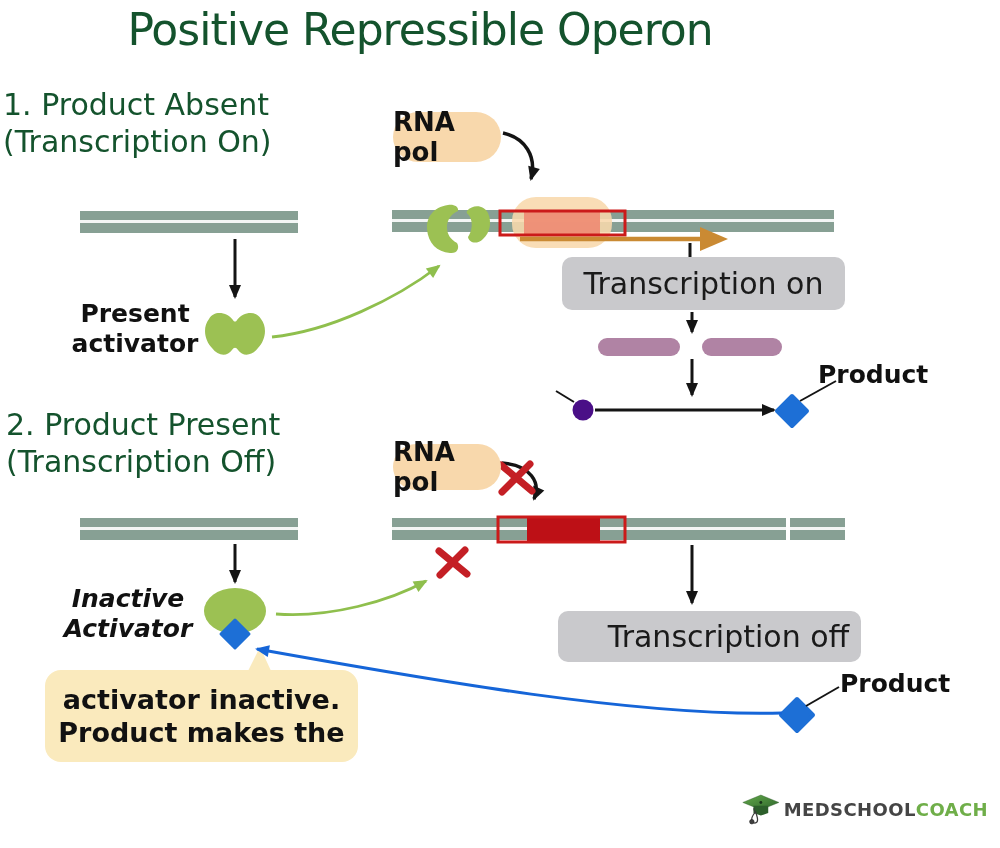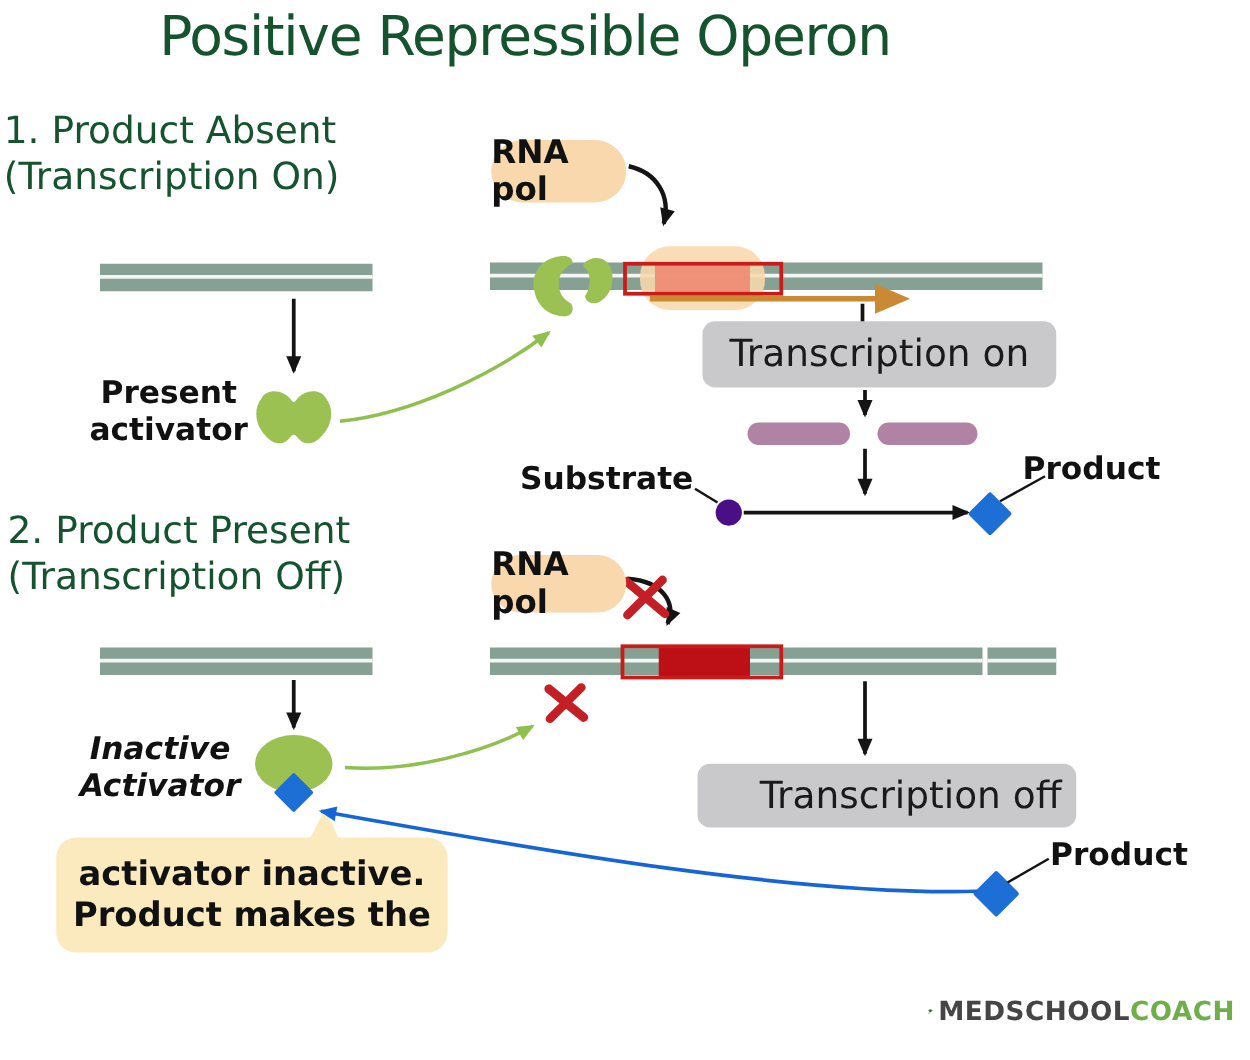--- a/index.html
+++ b/index.html
@@ -32,21 +32,21 @@
   .free-label{font-size:25px;font-weight:700;white-space:nowrap;}
   #substrate-label{left:416px;top:368px;}
   #product1-label{left:818px;top:360px;}
   #product2-label{left:840px;top:669px;}
   #callout{
     left:45px;top:670px;width:313px;height:92px;background:#faeabd;border-radius:16px;
     display:flex;flex-direction:column;align-items:center;justify-content:center;
     font-size:27px;font-weight:700;line-height:33px;
   }
   #logo{left:742px;top:770px;width:246px;height:78px;display:flex;align-items:center;}
-  #logo-text{font-size:21px;font-weight:700;letter-spacing:0.4px;white-space:nowrap;margin-left:4px;}
+  #logo-text{font-size:18px;font-weight:700;letter-spacing:0.4px;white-space:nowrap;margin-left:4px;}
   #logo-text .primary{color:#454545;}
   #logo-text .secondary{color:#6fae49;font-weight:600;}
 </style>
 </head>
 <body>
 
 <div id="canvas">
 
   <svg id="diagram-svg" viewBox="0 0 1000 848">
     <defs>
@@ -162,21 +162,20 @@
 
   <div class="abs shape-label" id="active-activator-label">
     <div>Present</div>
     <div>activator</div>
   </div>
 
   <div class="abs gray-box" id="ton-box">
     <span>Transcription on</span>
   </div>
 
-  <div class="abs free-label" id="substrate-label">Substrate</div>
   <div class="abs free-label" id="product1-label">Product</div>
 
   <div class="abs hand sec-head" id="sec2-head">
     <div>2. Product Present</div>
     <div>(Transcription Off)</div>
   </div>
 
   <div class="abs pill" id="rnapol2">
     <span>RNA pol</span>
   </div>

